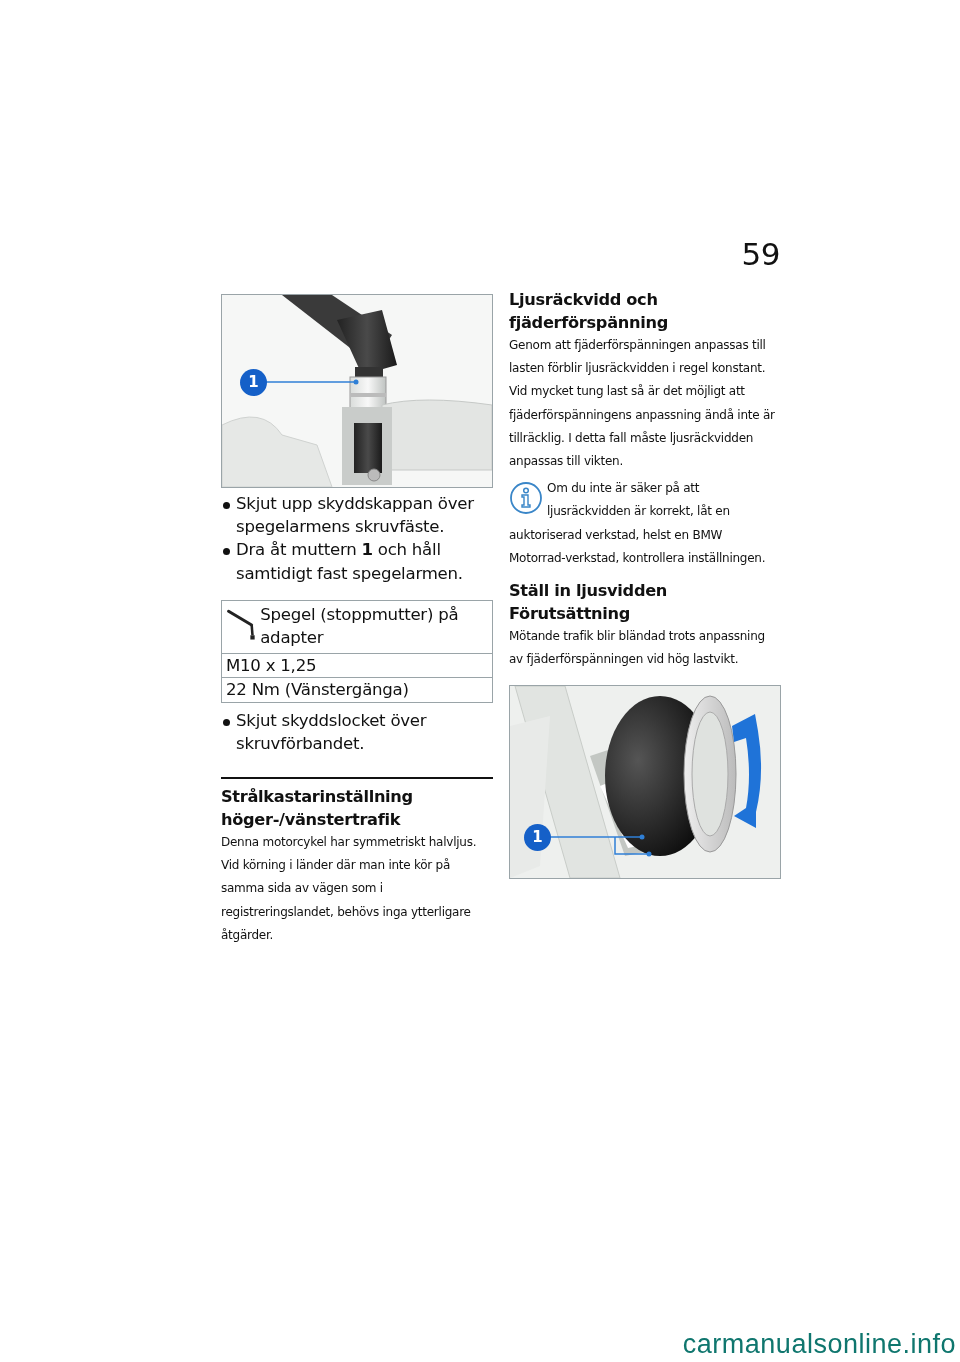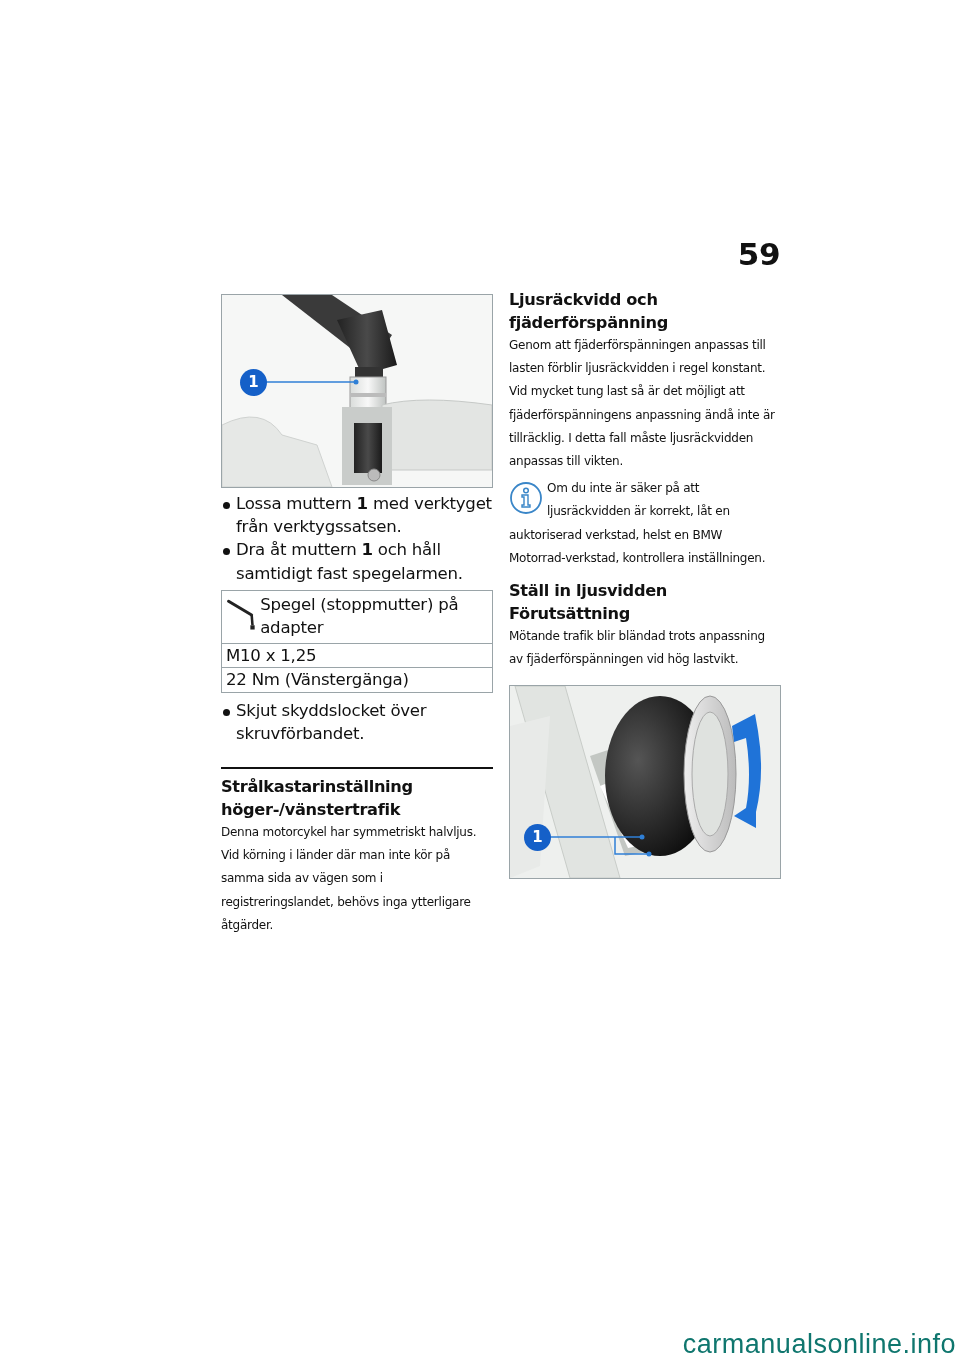--- a/index.html
+++ b/index.html
@@ -1,19 +1,19 @@
 <!DOCTYPE html>
 <html><head>
 <meta charset="utf-8">
 <style>
   html, body { margin:0; padding:0; background:#ffffff; }
   body { width:960px; height:1362px; position:relative; overflow:hidden;
          font-family:"DejaVu Sans", sans-serif; color:#111; }
   .page-number { position:absolute; left:735px; top:236px; width:45px; text-align:right;
-                 font-size:31px; font-weight:bold; letter-spacing:-0.5px; color:#111; }
+                 font-size:31px; font-weight:normal; letter-spacing:-0.5px; color:#111; }
   .col { position:absolute; top:288px; width:272px; }
   .col-left { left:221px; }
   .col-right { left:509px; width:272px; }
   .h-sub { font-size:16.2px; font-weight:bold; line-height:23px; margin:0; letter-spacing:-0.3px; }
   .p { font-size:12px; line-height:23.2px; margin:0; letter-spacing:-0.25px; }
   .figure { border:1px solid #9aa4a8; background:#f4f5f4; position:relative; overflow:hidden; }
   .bullets { list-style:none; margin:0; padding:0; }
   .bullets li { position:relative; padding-left:15px; font-size:16.6px; line-height:23.2px; letter-spacing:-0.25px; }
   .bullets li::before { content:""; position:absolute; left:2px; top:10px; width:7px; height:7px;
                         border-radius:50%; background:#111; }
@@ -61,25 +61,25 @@
       <rect x="132" y="128" width="28" height="50" fill="url(#dark)"></rect>
       <path d="M0 130 Q40 110 60 140 L95 150 L110 192 L0 192 Z" fill="#e6e8e6" stroke="#cfd2d0"></path>
       <circle cx="152" cy="180" r="6" fill="#bbb" stroke="#888"></circle>
       <line x1="40" y1="87" x2="134" y2="87" stroke="#2f7fd6" stroke-width="1.5"></line>
       <circle cx="134" cy="87" r="2.5" fill="#2f7fd6"></circle>
     </svg>
     <div class="callout" style="left:18px;top:74px;">1</div>
   </div>
 
   <ul class="bullets" style="margin-top:4px;">
-    <li><span>Lossa muttern </span><b class="num">1</b><span> med verktyget från verktygssatsen.</span></li>
+    <li><span>Skjut upp skyddskappan över spegelarmens skruvfäste.</span></li>
     <li><span>Dra åt muttern </span><b class="num">1</b><span> och håll samtidigt fast spegelarmen.</span></li>
   </ul>
 
-  <table class="spec-table" style="margin-top:5px;">
+  <table class="spec-table" style="margin-top:15px;">
     <tbody>
         <tr>
       <td style="padding:2px 4px 4px 4px;">
         <div style="display:flex;">
           <svg width="40" height="44" viewBox="0 0 40 44">
             <line x1="3" y1="6" x2="30" y2="22" stroke="#222" stroke-width="3.5" stroke-linecap="round"></line>
             <line x1="30" y1="22" x2="31" y2="34" stroke="#222" stroke-width="3"></line>
             <rect x="28.5" y="34" width="5" height="5" fill="#222"></rect>
           </svg>
           <span style="font-size:16.6px;line-height:23.2px;">Spegel (stoppmutter) på adapter</span>

